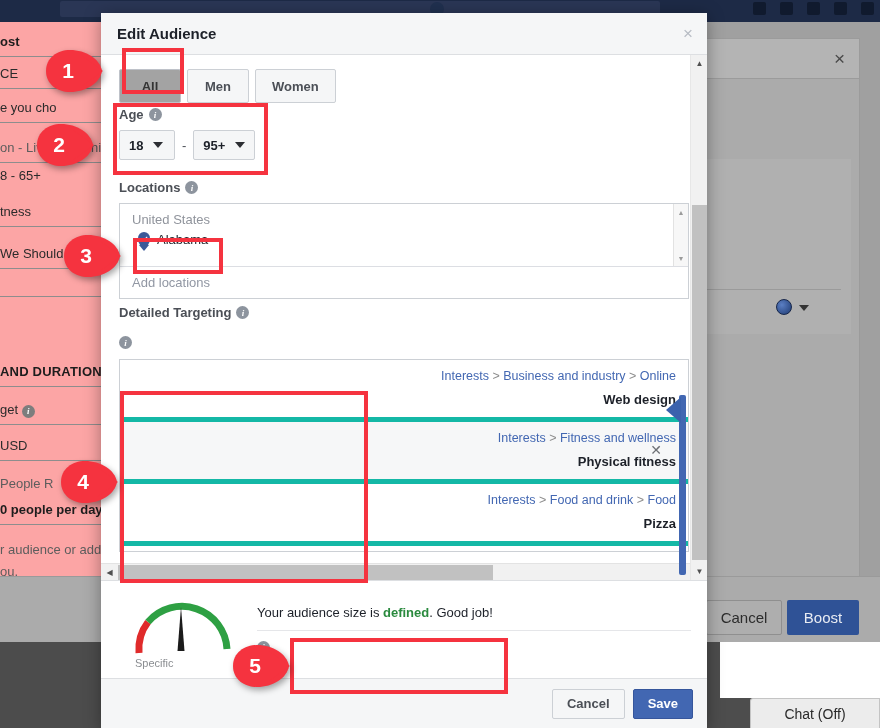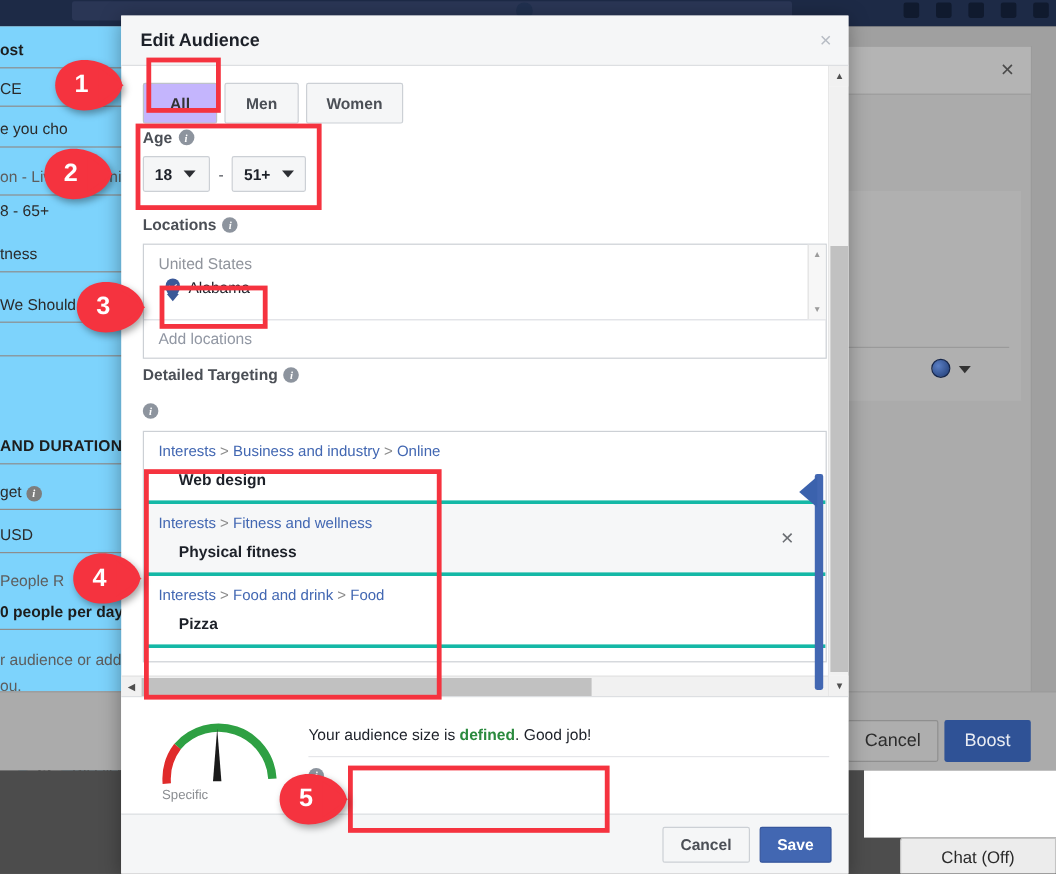--- a/index.html
+++ b/index.html
@@ -30,21 +30,21 @@
     position: absolute; left: 430px; top: 2px;
     width: 14px; height: 14px; border-radius: 50%; background: #20304f;
   }
 
   .bg-page {
     position: absolute; left: 0; top: 22px; width: 880px; height: 620px;
     background: #a0a0a0;
   }
   .bg-leftcol {
     position: absolute; left: 0; top: 22px; width: 108px; height: 620px;
-    background: #7dd3fc;
+    background: #fca5a5;
   }
   .bg-row {
     position: absolute; left: 0; width: 108px;
     border-bottom: 1px solid #8d8d8d;
     color: #2b2b2b; font-size: 13px; line-height: 1.2;
     padding: 6px 4px 6px 0; white-space: nowrap; overflow: hidden;
   }
   .bg-row.muted { color: #5d5d5d; }
   .bg-row.bold { font-weight: bold; color: #1d1d1d; }
   .bg-row.caps { font-weight: bold; color: #1d1d1d; letter-spacing: .2px; }
@@ -174,21 +174,21 @@
 
   
   .gender-tabs { display: flex; gap: 6px; margin-bottom: 4px; }
   .gtab {
     min-width: 62px; height: 34px; padding: 0 16px;
     border: 1px solid #ccd0d5; border-radius: 2px;
     background: #f5f6f7; color: #4b4f56;
     font-size: 13px; font-weight: bold;
     display: flex; align-items: center; justify-content: center; cursor: pointer;
   }
-  .gtab.active { background: #c4b5fd; border-color: #bec2c9; color: #333; }
+  .gtab.active { background: #a3a3a3; border-color: #bec2c9; color: #333; }
 
   .field-label {
     font-size: 13px; color: #4b4f56; font-weight: bold;
     display: flex; align-items: center; gap: 5px;
   }
   .info-i {
     display: inline-flex; align-items: center; justify-content: center;
     width: 13px; height: 13px; border-radius: 50%;
     background: #8d949e; color: #fff; font-size: 9px;
     font-family: "Liberation Serif", serif; font-weight: bold;
@@ -253,21 +253,21 @@
   .dt-head { margin-top: 6px; }
   .dt-include {
     margin-top: 16px; font-size: 13px; color: #4b4f56; font-weight: bold;
     display: flex; align-items: center; gap: 5px;
   }
   .dt-box {
     margin-top: 10px; border: 1px solid #ccd0d5; background: #fff;
     position: relative; height: 193px; overflow: hidden;
   }
   .dt-row {
-    padding: 9px 12px 10px 12px; position: relative; border-bottom: 3px solid #14b8a6;
+    padding: 9px 12px 10px 12px; position: relative; border-bottom: 5px solid #14b8a6; text-align: right;
   }
   .dt-row.alt { background: #f6f7f8; }
   .dt-path { font-size: 12.5px; color: #4267b2; }
   .dt-path .sep { color: #8c8c8c; }
   .dt-name { font-size: 13px; font-weight: bold; color: #1d2129; margin-top: 9px; padding-left: 17px; }
   .dt-x { position: absolute; right: 26px; top: 20px; color: #6c6f74; font-size: 14px; cursor: pointer; }
 
   .h-scroll {
     position: absolute; left: 0; right: 0; bottom: 0; height: 17px;
     background: #f1f1f1; border-top: 1px solid #e3e3e3;
@@ -428,21 +428,21 @@
           <span>Age</span>
           <span class="info-i">i</span>
         </div>
         <div class="age-row">
           <div class="age-select">
             <span>18</span>
             <span class="caret"></span>
           </div>
           <span class="age-dash">-</span>
           <div class="age-select">
-            <span>51+</span>
+            <span>95+</span>
             <span class="caret"></span>
           </div>
         </div>
       </div>
 
       <div style="margin-top:20px;">
         <div class="field-label">
           <span>Locations</span>
           <span class="info-i">i</span>
         </div>

